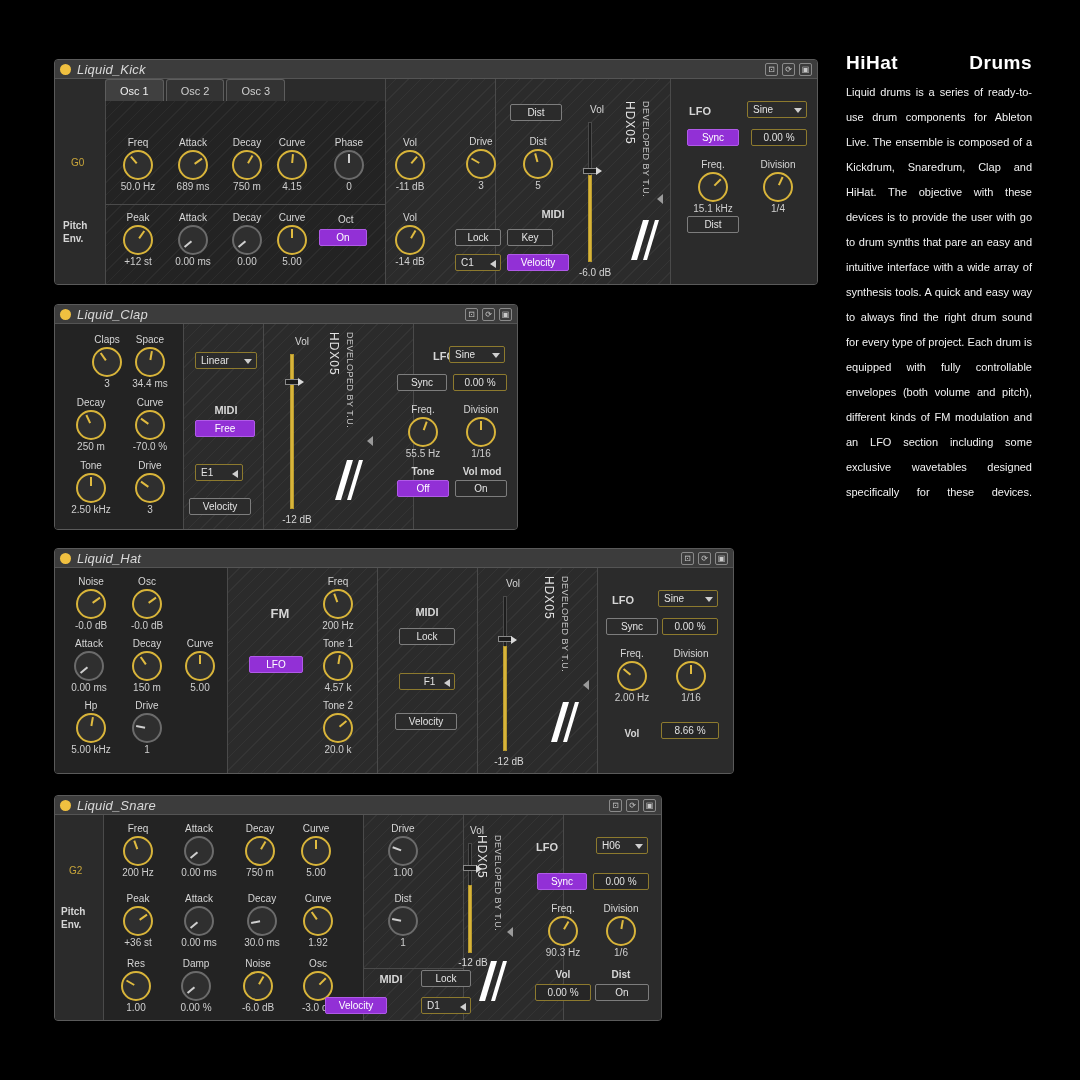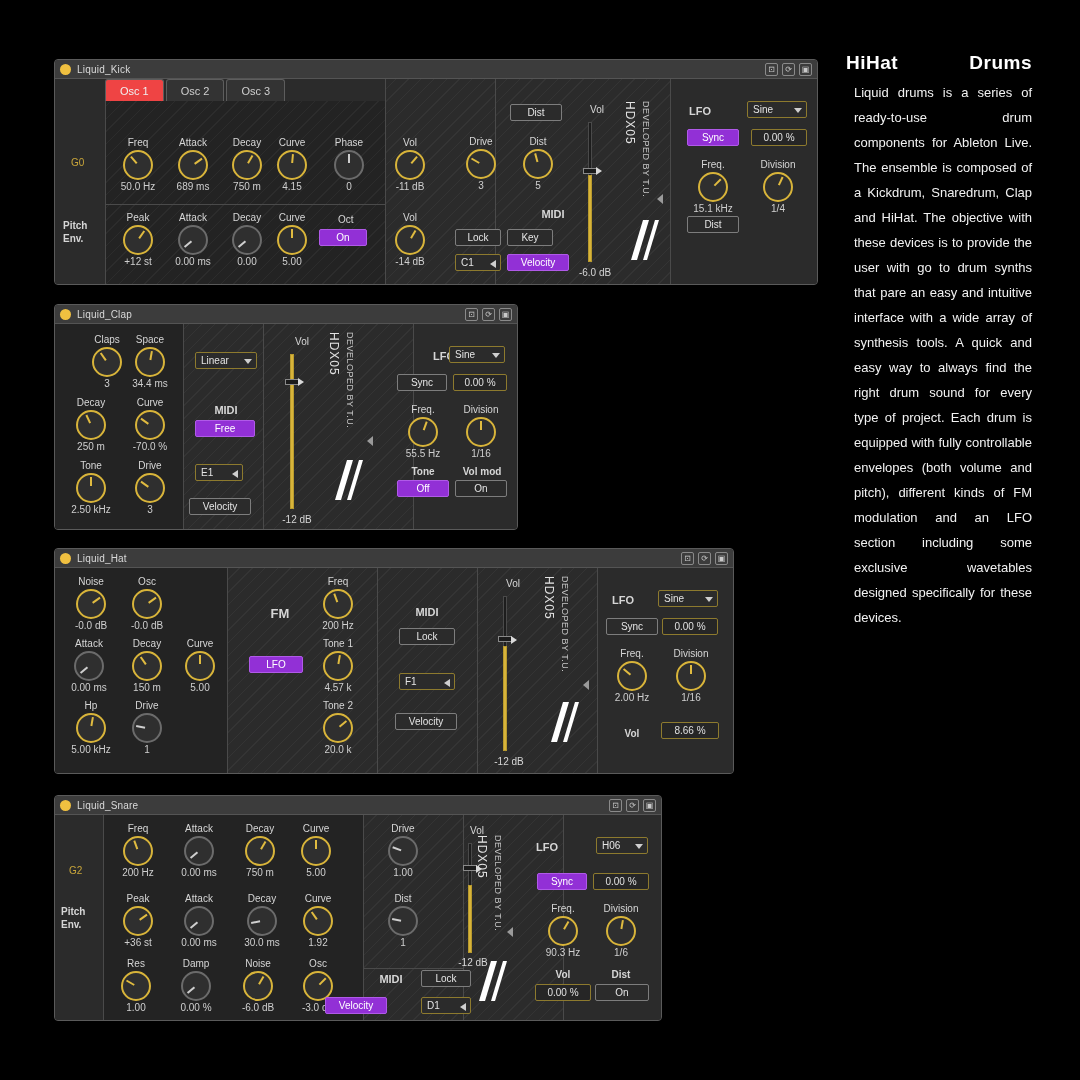--- a/index.html
+++ b/index.html
@@ -29,24 +29,25 @@
     padding: 0 5px;
     gap: 6px;
   }
   .tb-dot {
     width: 11px; height: 11px; border-radius: 50%;
     background: #f0c040;
     flex: 0 0 auto;
   }
   .tb-title {
     color: #d9d9d9;
-    font-size: 10px;
+    font-size: 13px;
     letter-spacing: .2px;
     flex: 1 1 auto;
     white-space: nowrap;
+    font-style: italic;
   }
   .tb-icons { display: flex; gap: 4px; }
   .tb-icon {
     width: 13px; height: 13px;
     border: 1px solid #8a8a8a;
     border-radius: 2px;
     color: #c9c9c9;
     font-size: 8px;
     line-height: 11px;
     text-align: center;
@@ -167,21 +168,21 @@
   .tab {
     border: 1px solid #5d5d5d;
     border-bottom: none;
     background: #333;
     color: #cfcfcf;
     font-size: 11px;
     padding: 5px 14px 4px 14px;
     border-radius: 3px 3px 0 0;
     margin-right: 2px;
   }
-  .tab.active { background: #ef4444; color: #efefef; }
+  .tab.active { background: #404040; color: #efefef; }
 
   
   .slider { position: absolute; }
   .slider .strack {
     position: absolute; left: 5px; top: 0; width: 4px; height: 100%;
     background: #1d1d1d; border: 1px solid #4a4a4a;
   }
   .slider .sfill {
     position: absolute; left: 5px; width: 4px;
     background: #d8b43a; border: 1px solid #b89a2e;
@@ -234,25 +235,24 @@
     color: #fff;
     font-size: 19px;
     font-weight: bold;
     display: flex;
     justify-content: space-between;
     letter-spacing: .5px;
     margin-bottom: 6px;
   }
   .rc-body {
     color: #f2f2f2;
-    font-size: 13px;
+    font-size: 11px;
     line-height: 25px;
     text-align: justify;
     text-align-last: justify;
-    margin-left: 8px;
   }
   .footer { position: absolute; left: 714px; top: 930px; width: 320px; }
   .footer .est { position: absolute; right: 0; top: 35px; color: #fff; font-size: 14px; }
   .footer .hide { position: absolute; right: 0; top: 52px; color: #fff; font-size: 11.5px; }
   .footer .urls { position: absolute; right: 0; top: 68px; color: #e0e0e0; font-size: 8.5px; }
 </style>
 </head>
 <body>
 
 <div class="page">
@@ -563,21 +563,21 @@
         <div class="kval">4.57 k</div>
       </div>
       <div class="knob gold" style="left:252px; top:132px; width:62px;">
         <div class="kcap">Tone 2</div>
         <div class="kdial" style="--a: 50deg; --rot: 50deg;"></div>
         <div class="kval">20.0 k</div>
       </div>
 
       <div class="lbl big" style="left:330px; top:38px; width:84px; text-align:center; font-weight:bold;">MIDI</div>
       <div class="btn plain" style="left:344px; top:60px; width:56px;">Lock</div>
-      <div class="lbtn" style="left:344px; top:105px; width:56px;"><span>F1</span><span class="ltri"></span></div>
+      <div class="lbtn" style="left:344px; top:105px; width:56px;text-align:center;"><span>F1</span><span class="ltri"></span></div>
       <div class="btn plain" style="left:340px; top:145px; width:62px;">Velocity</div>
 
       <div class="lbl" style="left:440px; top:10px; width:36px; text-align:center;">Vol</div>
       <div class="slider" style="left:443px; top:28px; width:24px; height:155px;">
         <div class="strack"></div>
         <div class="sfill" style="bottom:0; height:68%;"></div>
         <div class="shandle" style="top:40px;"></div>
         <div class="sarrow" style="top:40px;"></div>
       </div>
       <div class="lbl" style="left:426px; top:188px; width:56px; text-align:center;">-12 dB</div>

